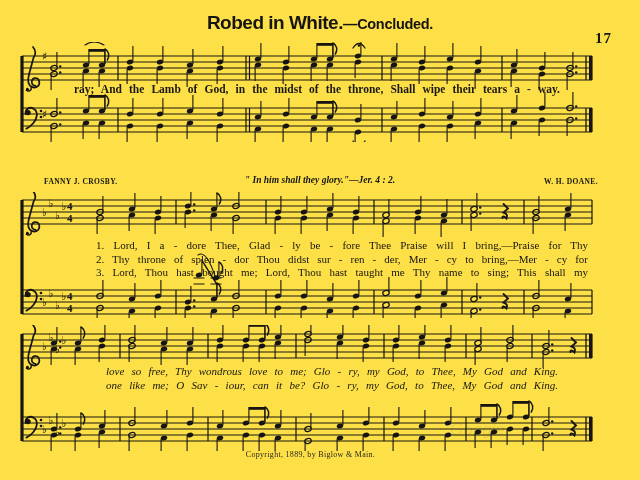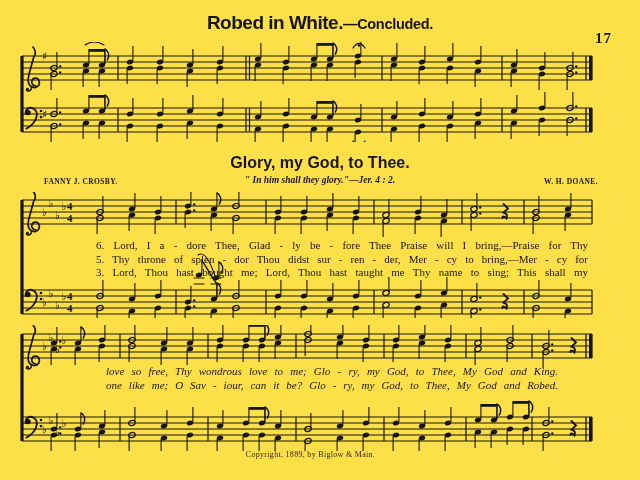--- a/index.html
+++ b/index.html
@@ -33,35 +33,35 @@
 </head>
 <body>
 
 <div id="page">
 
   <div id="title1" class="abs">
     <span class="main">Robed in White.</span><span class="sub">—Concluded.</span>
   </div>
   <div id="pageno" class="abs">17</div>
 
-
-  <div id="title2" class="abs">Glory, my God, to Thee.</div>
+  <div id="lyric1" class="abs lyric">ray; And the Lamb of God, in the midst of the throne, Shall wipe their tears a - way.</div>
+
   <div id="author" class="abs attr">FANNY J. CROSBY.</div>
   <div id="epigraph" class="abs">" In him shall they glory."—Jer. 4 : 2.</div>
   <div id="composer" class="abs attr">W. H. DOANE.</div>
 
   <div id="versesA" class="abs verses">
-    <div class="vline">6. Lord, I a - dore Thee, Glad - ly be - fore Thee Praise will I bring,—Praise for Thy</div>
-    <div class="vline">5. Thy throne of splen - dor Thou didst sur - ren - der, Mer - cy to bring,—Mer - cy for</div>
+    <div class="vline">1. Lord, I a - dore Thee, Glad - ly be - fore Thee Praise will I bring,—Praise for Thy</div>
+    <div class="vline">2. Thy throne of splen - dor Thou didst sur - ren - der, Mer - cy to bring,—Mer - cy for</div>
     <div class="vline">3. Lord, Thou hast bought me; Lord, Thou hast taught me Thy name to sing; This shall my</div>
   </div>
 
   <div id="versesB" class="abs verses">
     <div class="vline">love so free, Thy wondrous love to me; Glo - ry, my God, to Thee, My God and King.</div>
-    <div class="vline">one like me; O Sav - iour, can it be? Glo - ry, my God, to Thee, My God and Robed.</div>
+    <div class="vline">one like me; O Sav - iour, can it be? Glo - ry, my God, to Thee, My God and King.</div>
   </div>
 
   <div id="copyright" class="abs">Copyright, 1889, by Biglow &amp; Main.</div>
   <div id="watermark" class="abs">Google</div>
 
   <div id="notation-root">
       <svg width="600" height="100" style="position:absolute;left:14px;top:42px;">
         <line x1="8" y1="14" x2="8" y2="90" stroke="#171513" stroke-width="3.2"></line>
         <line x1="8" y1="14" x2="578" y2="14" stroke="#171513" stroke-width="1"></line>
         <line x1="8" y1="20" x2="578" y2="20" stroke="#171513" stroke-width="1"></line>

